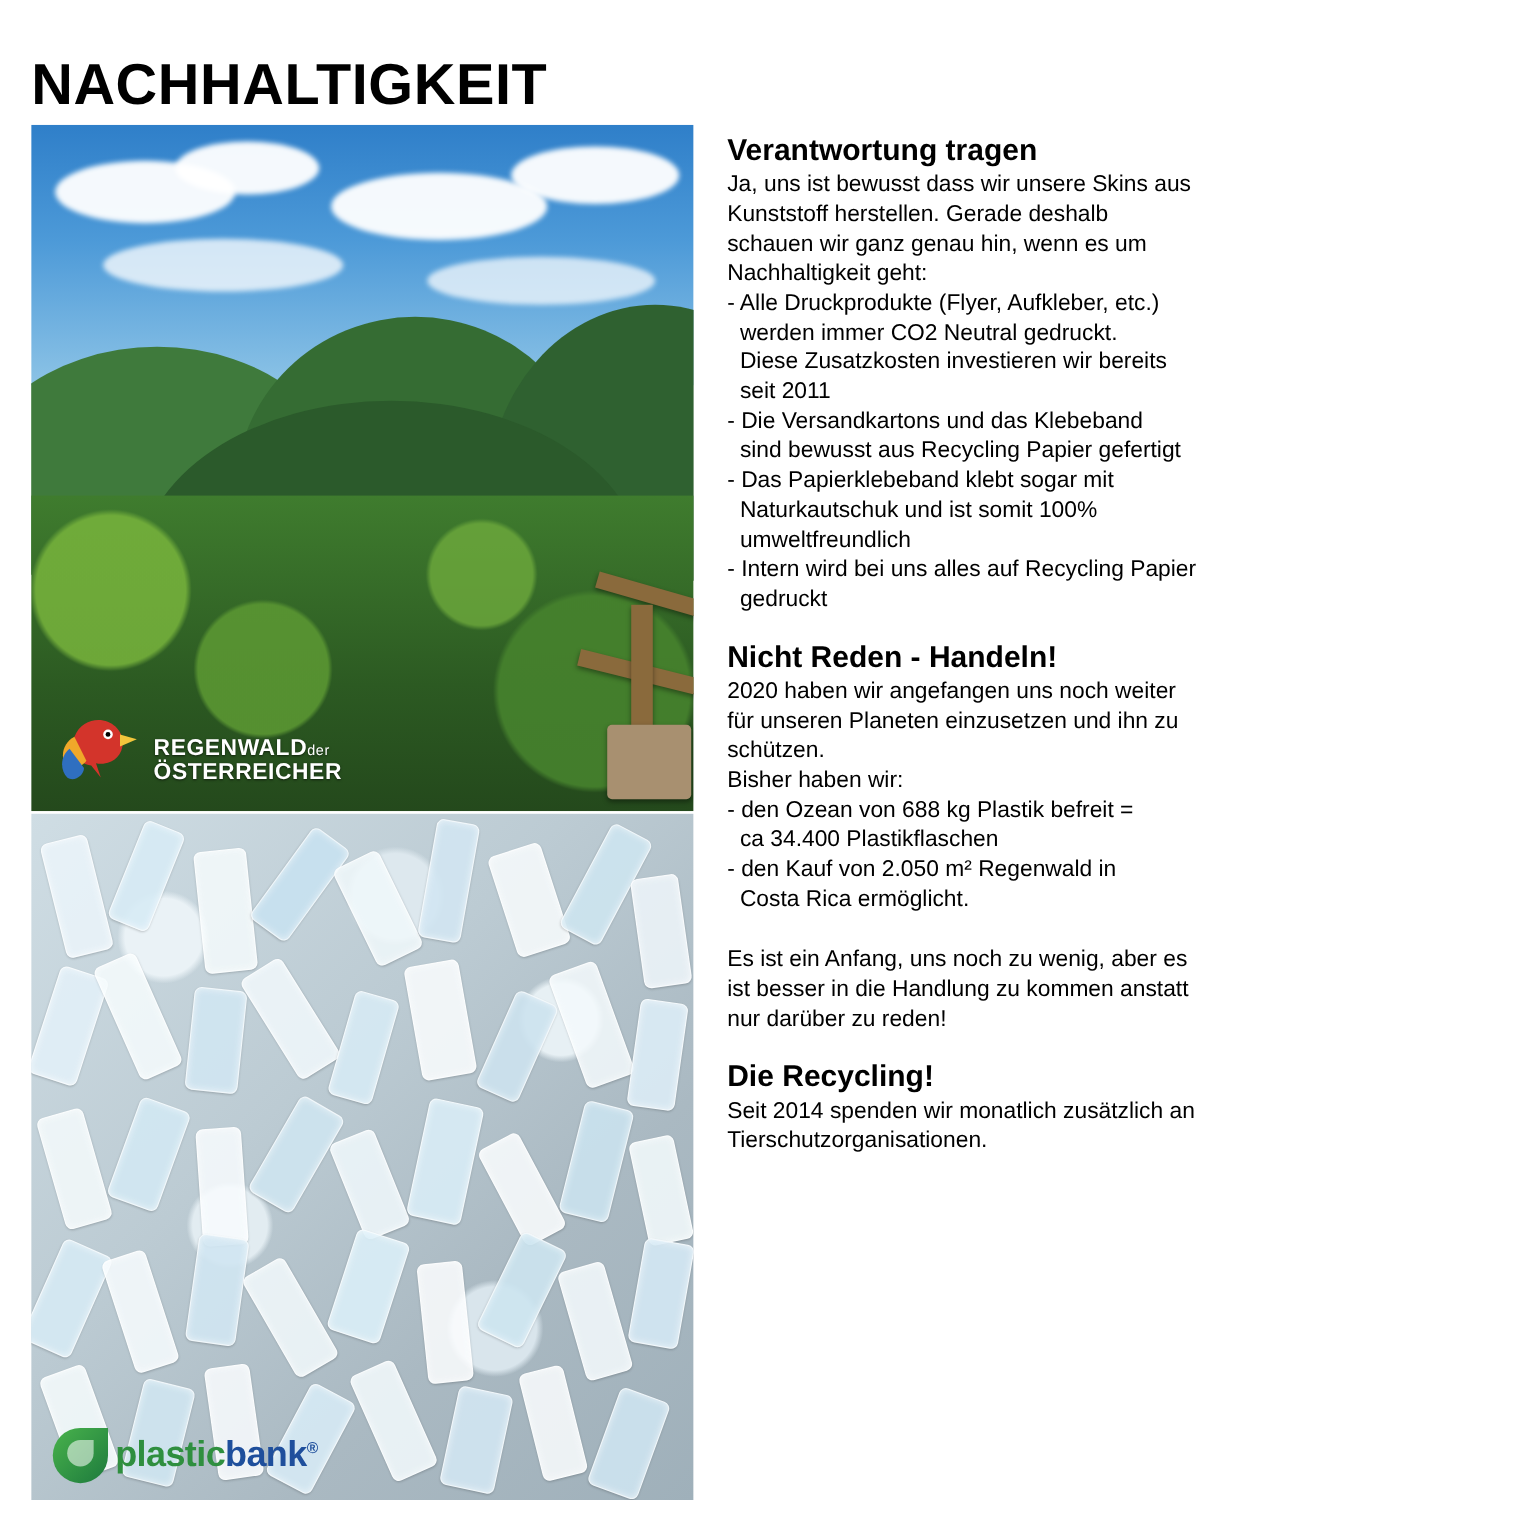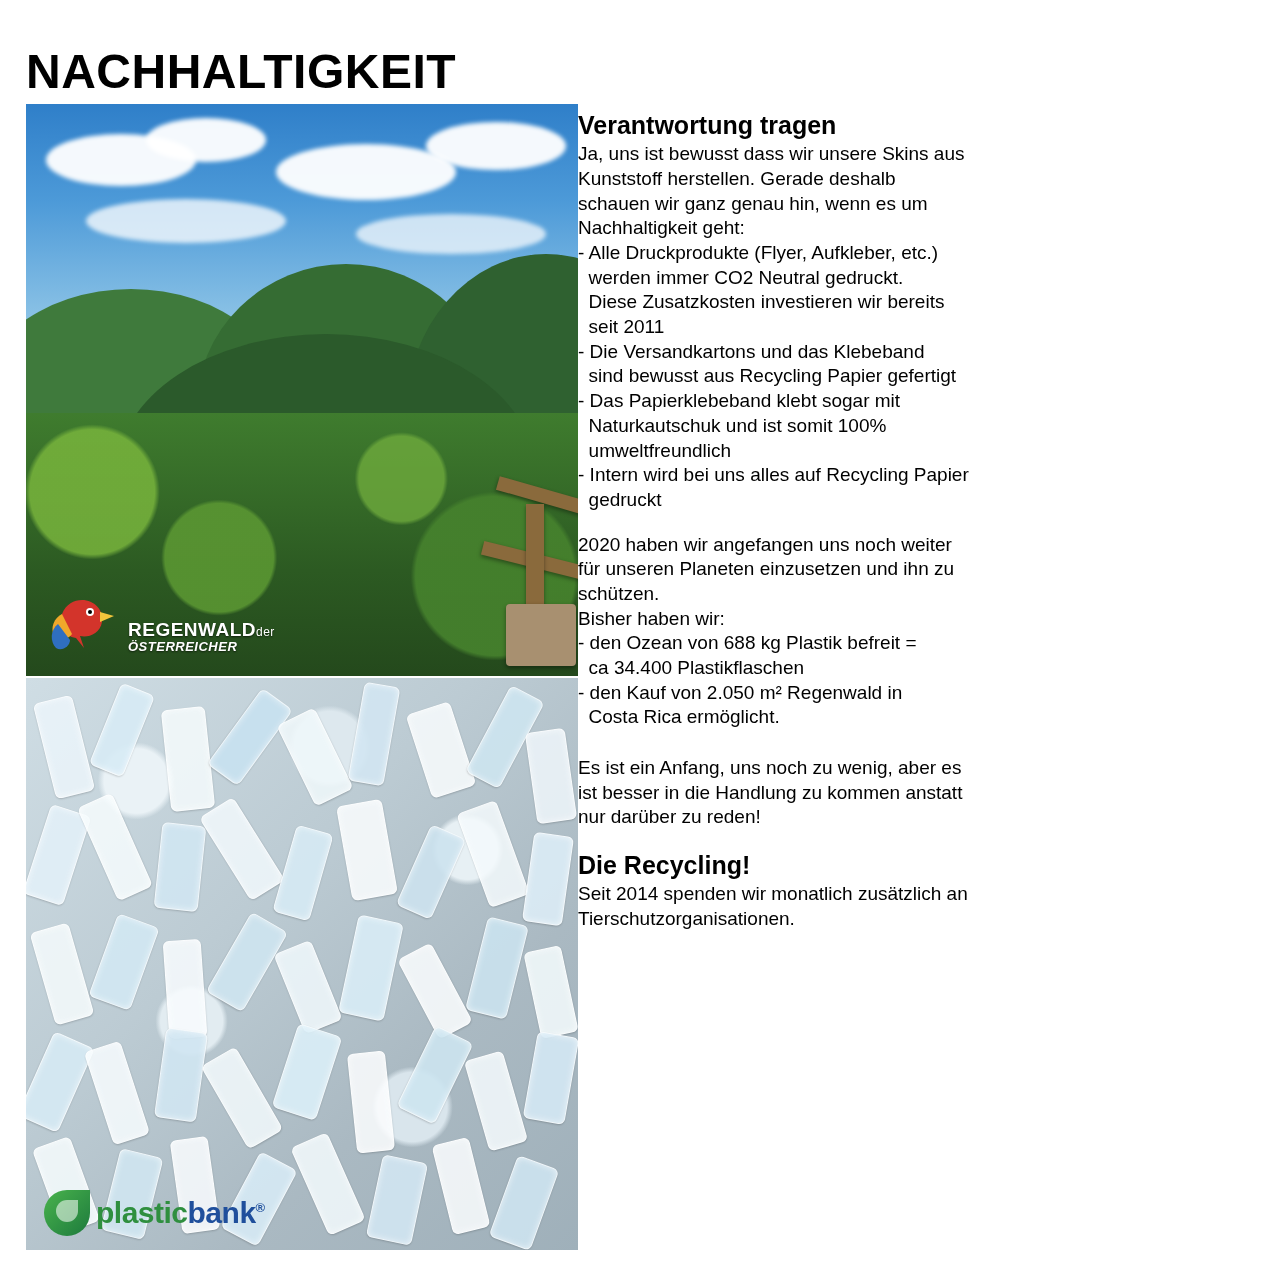--- a/index.html
+++ b/index.html
@@ -89,21 +89,21 @@
   }
   .rf-logo-text {
     color: #ffffff;
     font-family: "Liberation Sans", sans-serif;
     font-weight: bold;
     line-height: 1.05;
     text-shadow: 0 1px 2px rgba(0,0,0,0.6);
   }
   .rf-logo-text .l1 { font-size: 19px; letter-spacing: 0.5px; }
   .rf-logo-text .l1 .small { font-size: 12px; font-weight: normal; }
-  .rf-logo-text .l2 { font-size: 13px; letter-spacing: 0.5px; font-style: italic; }
+  .rf-logo-text .l2 { font-size: 19px; letter-spacing: 0.5px; }
 
   
   .pb-bg {
     position: absolute;
     inset: 0;
     background:
       radial-gradient(circle at 20% 18%, #eaf2f6 0 5%, transparent 6%),
       radial-gradient(circle at 55% 12%, #dde8ee 0 6%, transparent 7%),
       radial-gradient(circle at 80% 30%, #e7f0f4 0 5%, transparent 6%),
       radial-gradient(circle at 30% 60%, #e2ecf1 0 6%, transparent 7%),
@@ -144,21 +144,21 @@
     font-weight: bold;
     letter-spacing: -0.5px;
   }
   .pb-wordmark .plastic { color: #2f8f3f; }
   .pb-wordmark .bank { color: #1f4f9c; }
   .pb-wordmark .reg { font-size: 13px; vertical-align: super; color: #1f4f9c; }
 
   
   .text-col {
     position: absolute;
-    left: 578px;
+    left: 606px;
     top: 110px;
     width: 660px;
   }
   .sec-head {
     font-family: "Liberation Sans", sans-serif;
     font-size: 25px;
     font-weight: bold;
     line-height: 1.25;
     margin: 0 0 1px 0;
   }
@@ -299,20 +299,21 @@
 - Das Papierklebeband klebt sogar mit
   Naturkautschuk und ist somit 100%
   umweltfreundlich
 - Intern wird bei uns alles auf Recycling Papier
   gedruckt</div>
     </div>
 
     <div class="gap-md"></div>
 
     <div class="block">
+      <div class="sec-head">Nicht Reden - Handeln!</div>
       <div class="para">2020 haben wir angefangen uns noch weiter
 für unseren Planeten einzusetzen und ihn zu
 schützen.
 Bisher haben wir:
 - den Ozean von 688 kg Plastik befreit =
   ca 34.400 Plastikflaschen
 - den Kauf von 2.050 m² Regenwald in
   Costa Rica ermöglicht.</div>
     </div>
 

